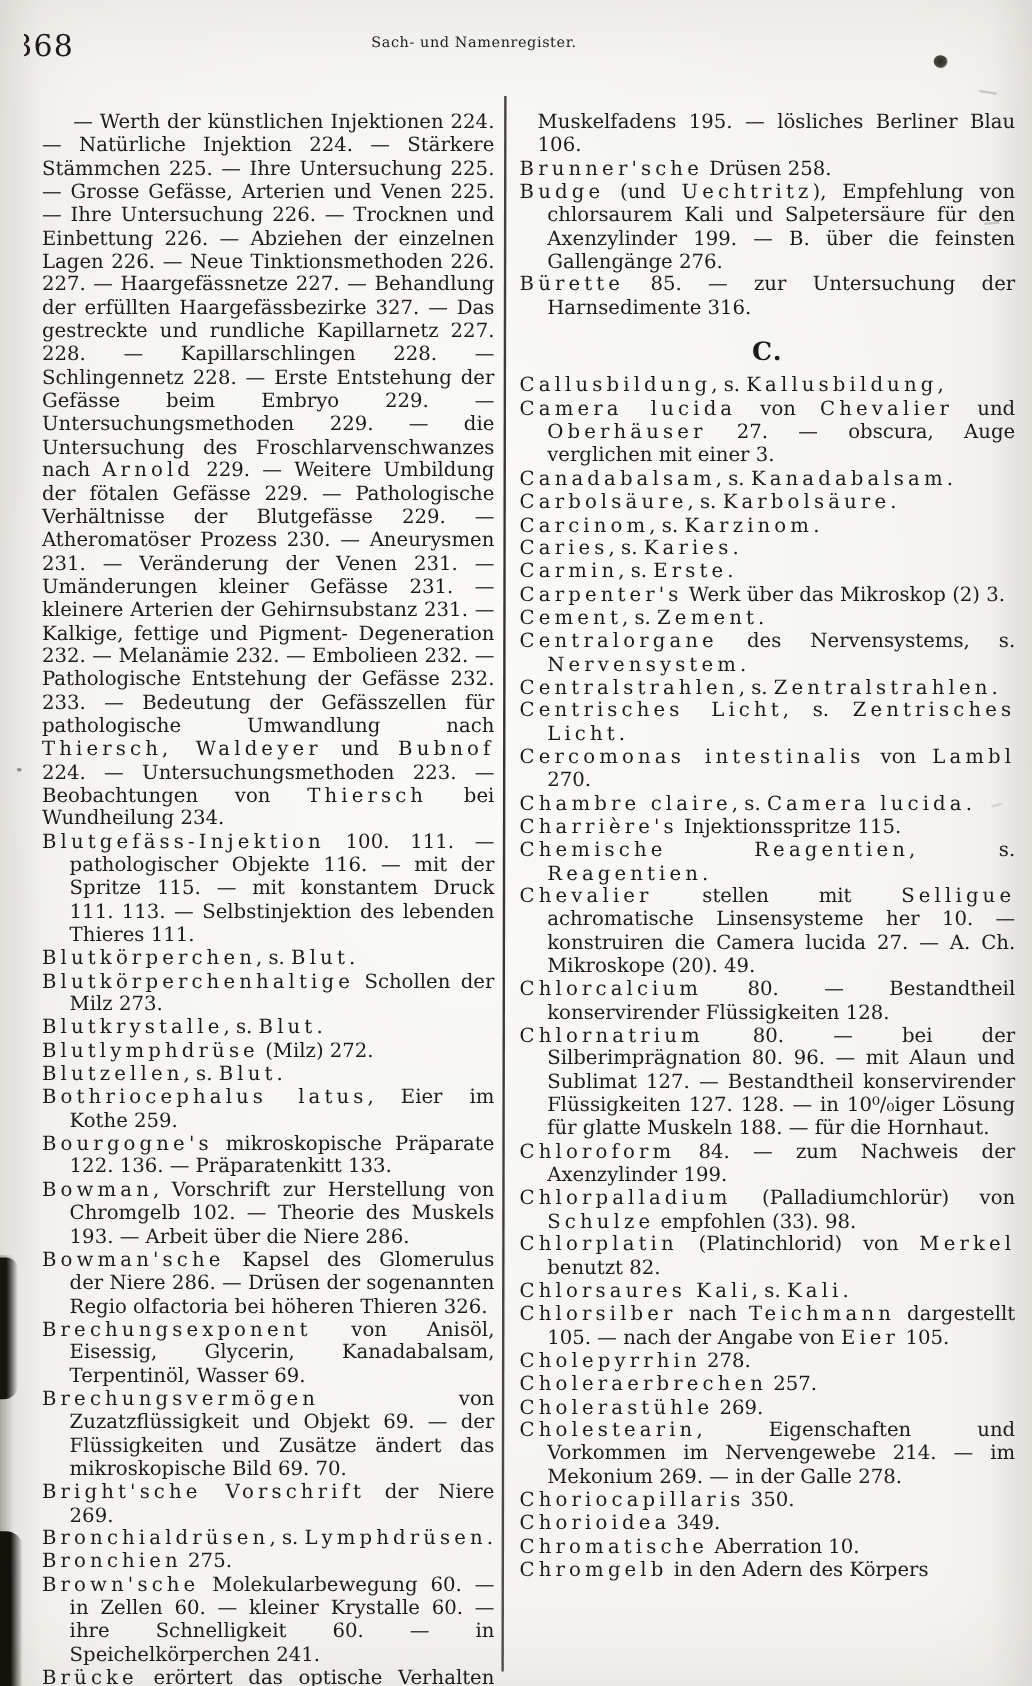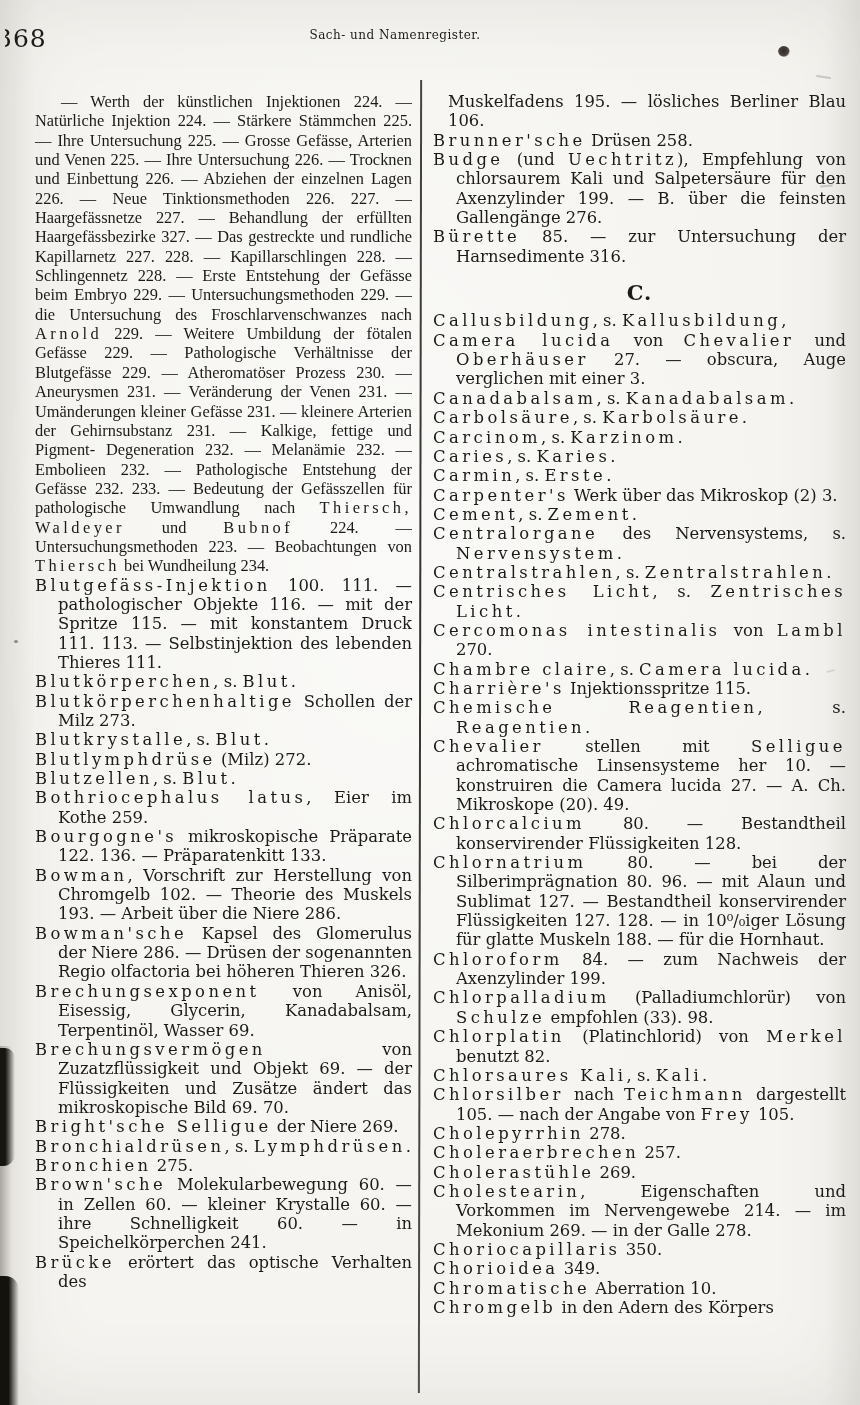--- a/index.html
+++ b/index.html
@@ -9,42 +9,42 @@
     background:#f5f4f0;
     background-image:
       radial-gradient(ellipse at 45% 40%, rgba(255,255,255,0.55) 0%, rgba(255,255,255,0) 60%),
       linear-gradient(to right, rgba(120,115,105,0.10) 0%, rgba(0,0,0,0) 4%, rgba(0,0,0,0) 96%, rgba(120,115,105,0.10) 100%);
     box-shadow: inset 0 0 90px rgba(90,85,75,0.12);
     overflow:hidden;
     font-family:"DejaVu Serif","Liberation Serif",serif;
     color:var(--ink,#1c1b19);
   }
   .pagenum{
-    position:absolute;left:5px;top:24px;height:32px;width:60px;
+    position:absolute;left:20px;top:24px;height:32px;width:60px;
     overflow:hidden;font-size:25px;font-weight:400;letter-spacing:1px;
   }
   .pagenum .num{display:inline-block;margin-left:-9px;}
   .running-head{
     position:absolute;left:0;top:28px;width:790px;
     text-align:center;font-size:12px;letter-spacing:0.5px;
   }
   .divider{
     position:absolute;left:419px;top:80px;width:2px;height:1313px;
     background:linear-gradient(to bottom, rgba(40,38,35,0.85), rgba(40,38,35,0.95) 40%, rgba(40,38,35,0.8));
     transform:rotate(0.1deg);
   }
   .col{
     position:absolute;top:92px;
     font-size:16.4px;line-height:19.35px;
     text-align:justify;
   }
   .col-left{left:35px;width:377px;}
   .col-right{left:433px;width:413px;}
   .entry{margin:0;padding-left:23px;text-indent:-23px;}
-  .col-left .cont{padding-left:0;text-indent:26px;font-family:Liberation Serif, serif;}
+  .col-left .cont{padding-left:0;text-indent:26px;}
   .col-right .cont{padding-left:15px;text-indent:0;}
   .sp{letter-spacing:0.21em;}
   .section-heading{
     text-align:center;font-weight:700;font-size:21px;
     letter-spacing:1px;text-indent:0;padding:0;
     margin:17px 0 9px 0;
   }
   
   .ink-spot{
     position:absolute;left:778px;top:46px;width:12px;height:11px;border-radius:50%;
@@ -93,21 +93,21 @@
       <p class="entry"><span class="sp">Blutkörperchenhaltige</span><span> Schollen der Milz 273.</span></p>
       <p class="entry"><span class="sp">Blutkrystalle</span><span>, s. </span><span class="sp">Blut</span><span>.</span></p>
       <p class="entry"><span class="sp">Blutlymphdrüse</span><span> (Milz) 272.</span></p>
       <p class="entry"><span class="sp">Blutzellen</span><span>, s. </span><span class="sp">Blut</span><span>.</span></p>
       <p class="entry"><span class="sp">Bothriocephalus latus</span><span>, Eier im Kothe 259.</span></p>
       <p class="entry"><span class="sp">Bourgogne's</span><span> mikroskopische Präparate 122. 136. — Präparatenkitt 133.</span></p>
       <p class="entry"><span class="sp">Bowman</span><span>, Vorschrift zur Herstellung von Chromgelb 102. — Theorie des Muskels 193. — Arbeit über die Niere 286.</span></p>
       <p class="entry"><span class="sp">Bowman'sche</span><span> Kapsel des Glomerulus der Niere 286. — Drüsen der sogenannten Regio olfactoria bei höheren Thieren 326.</span></p>
       <p class="entry"><span class="sp">Brechungsexponent</span><span> von Anisöl, Eisessig, Glycerin, Kanadabalsam, Terpentinöl, Wasser 69.</span></p>
       <p class="entry"><span class="sp">Brechungsvermögen</span><span> von Zuzatzflüssigkeit und Objekt 69. — der Flüssigkeiten und Zusätze ändert das mikroskopische Bild 69. 70.</span></p>
-      <p class="entry"><span class="sp">Bright'sche Selligue</span><span> der Niere 269.</span></p>
+      <p class="entry"><span class="sp">Bright'sche Vorschrift</span><span> der Niere 269.</span></p>
       <p class="entry"><span class="sp">Bronchialdrüsen</span><span>, s. </span><span class="sp">Lymphdrüsen</span><span>.</span></p>
       <p class="entry"><span class="sp">Bronchien</span><span> 275.</span></p>
       <p class="entry"><span class="sp">Brown'sche</span><span> Molekularbewegung 60. — in Zellen 60. — kleiner Krystalle 60. — ihre Schnelligkeit 60. — in Speichelkörperchen 241.</span></p>
       <p class="entry"><span class="sp">Brücke</span><span> erörtert das optische Verhalten des</span></p>
     </div>
   <div class="col col-right">
       <p class="entry cont"><span>Muskelfadens 195. — lösliches Berliner Blau 106.</span></p>
       <p class="entry"><span class="sp">Brunner'sche</span><span> Drüsen 258.</span></p>
       <p class="entry"><span class="sp">Budge</span><span> (und </span><span class="sp">Uechtritz</span><span>), Empfehlung von chlorsaurem Kali und Salpetersäure für den Axenzylinder 199. — B. über die feinsten Gallengänge 276.</span></p>
       <p class="entry"><span class="sp">Bürette</span><span> 85. — zur Untersuchung der Harnsedimente 316.</span></p>
@@ -128,21 +128,21 @@
       <p class="entry"><span class="sp">Chambre claire</span><span>, s. </span><span class="sp">Camera lucida</span><span>.</span></p>
       <p class="entry"><span class="sp">Charrière's</span><span> Injektionsspritze 115.</span></p>
       <p class="entry"><span class="sp">Chemische Reagentien</span><span>, s. </span><span class="sp">Reagentien</span><span>.</span></p>
       <p class="entry"><span class="sp">Chevalier</span><span> stellen mit </span><span class="sp">Selligue</span><span> achromatische Linsensysteme her 10. — konstruiren die Camera lucida 27. — A. Ch. Mikroskope (20). 49.</span></p>
       <p class="entry"><span class="sp">Chlorcalcium</span><span> 80. — Bestandtheil konservirender Flüssigkeiten 128.</span></p>
       <p class="entry"><span class="sp">Chlornatrium</span><span> 80. — bei der Silberimprägnation 80. 96. — mit Alaun und Sublimat 127. — Bestandtheil konservirender Flüssigkeiten 127. 128. — in 10⁰/₀iger Lösung für glatte Muskeln 188. — für die Hornhaut.</span></p>
       <p class="entry"><span class="sp">Chloroform</span><span> 84. — zum Nachweis der Axenzylinder 199.</span></p>
       <p class="entry"><span class="sp">Chlorpalladium</span><span> (Palladiumchlorür) von </span><span class="sp">Schulze</span><span> empfohlen (33). 98.</span></p>
       <p class="entry"><span class="sp">Chlorplatin</span><span> (Platinchlorid) von </span><span class="sp">Merkel</span><span> benutzt 82.</span></p>
       <p class="entry"><span class="sp">Chlorsaures Kali</span><span>, s. </span><span class="sp">Kali</span><span>.</span></p>
-      <p class="entry"><span class="sp">Chlorsilber</span><span> nach </span><span class="sp">Teichmann</span><span> dargestellt 105. — nach der Angabe von </span><span class="sp">Frey</span><span> 105.</span></p>
+      <p class="entry"><span class="sp">Chlorsilber</span><span> nach </span><span class="sp">Teichmann</span><span> dargestellt 105. — nach der Angabe von </span><span class="sp">Eier</span><span> 105.</span></p>
       <p class="entry"><span class="sp">Cholepyrrhin</span><span> 278.</span></p>
       <p class="entry"><span class="sp">Choleraerbrechen</span><span> 257.</span></p>
       <p class="entry"><span class="sp">Cholerastühle</span><span> 269.</span></p>
       <p class="entry"><span class="sp">Cholestearin</span><span>, Eigenschaften und Vorkommen im Nervengewebe 214. — im Mekonium 269. — in der Galle 278.</span></p>
       <p class="entry"><span class="sp">Choriocapillaris</span><span> 350.</span></p>
       <p class="entry"><span class="sp">Chorioidea</span><span> 349.</span></p>
       <p class="entry"><span class="sp">Chromatische</span><span> Aberration 10.</span></p>
       <p class="entry"><span class="sp">Chromgelb</span><span> in den Adern des Körpers</span></p>
     </div>
 

